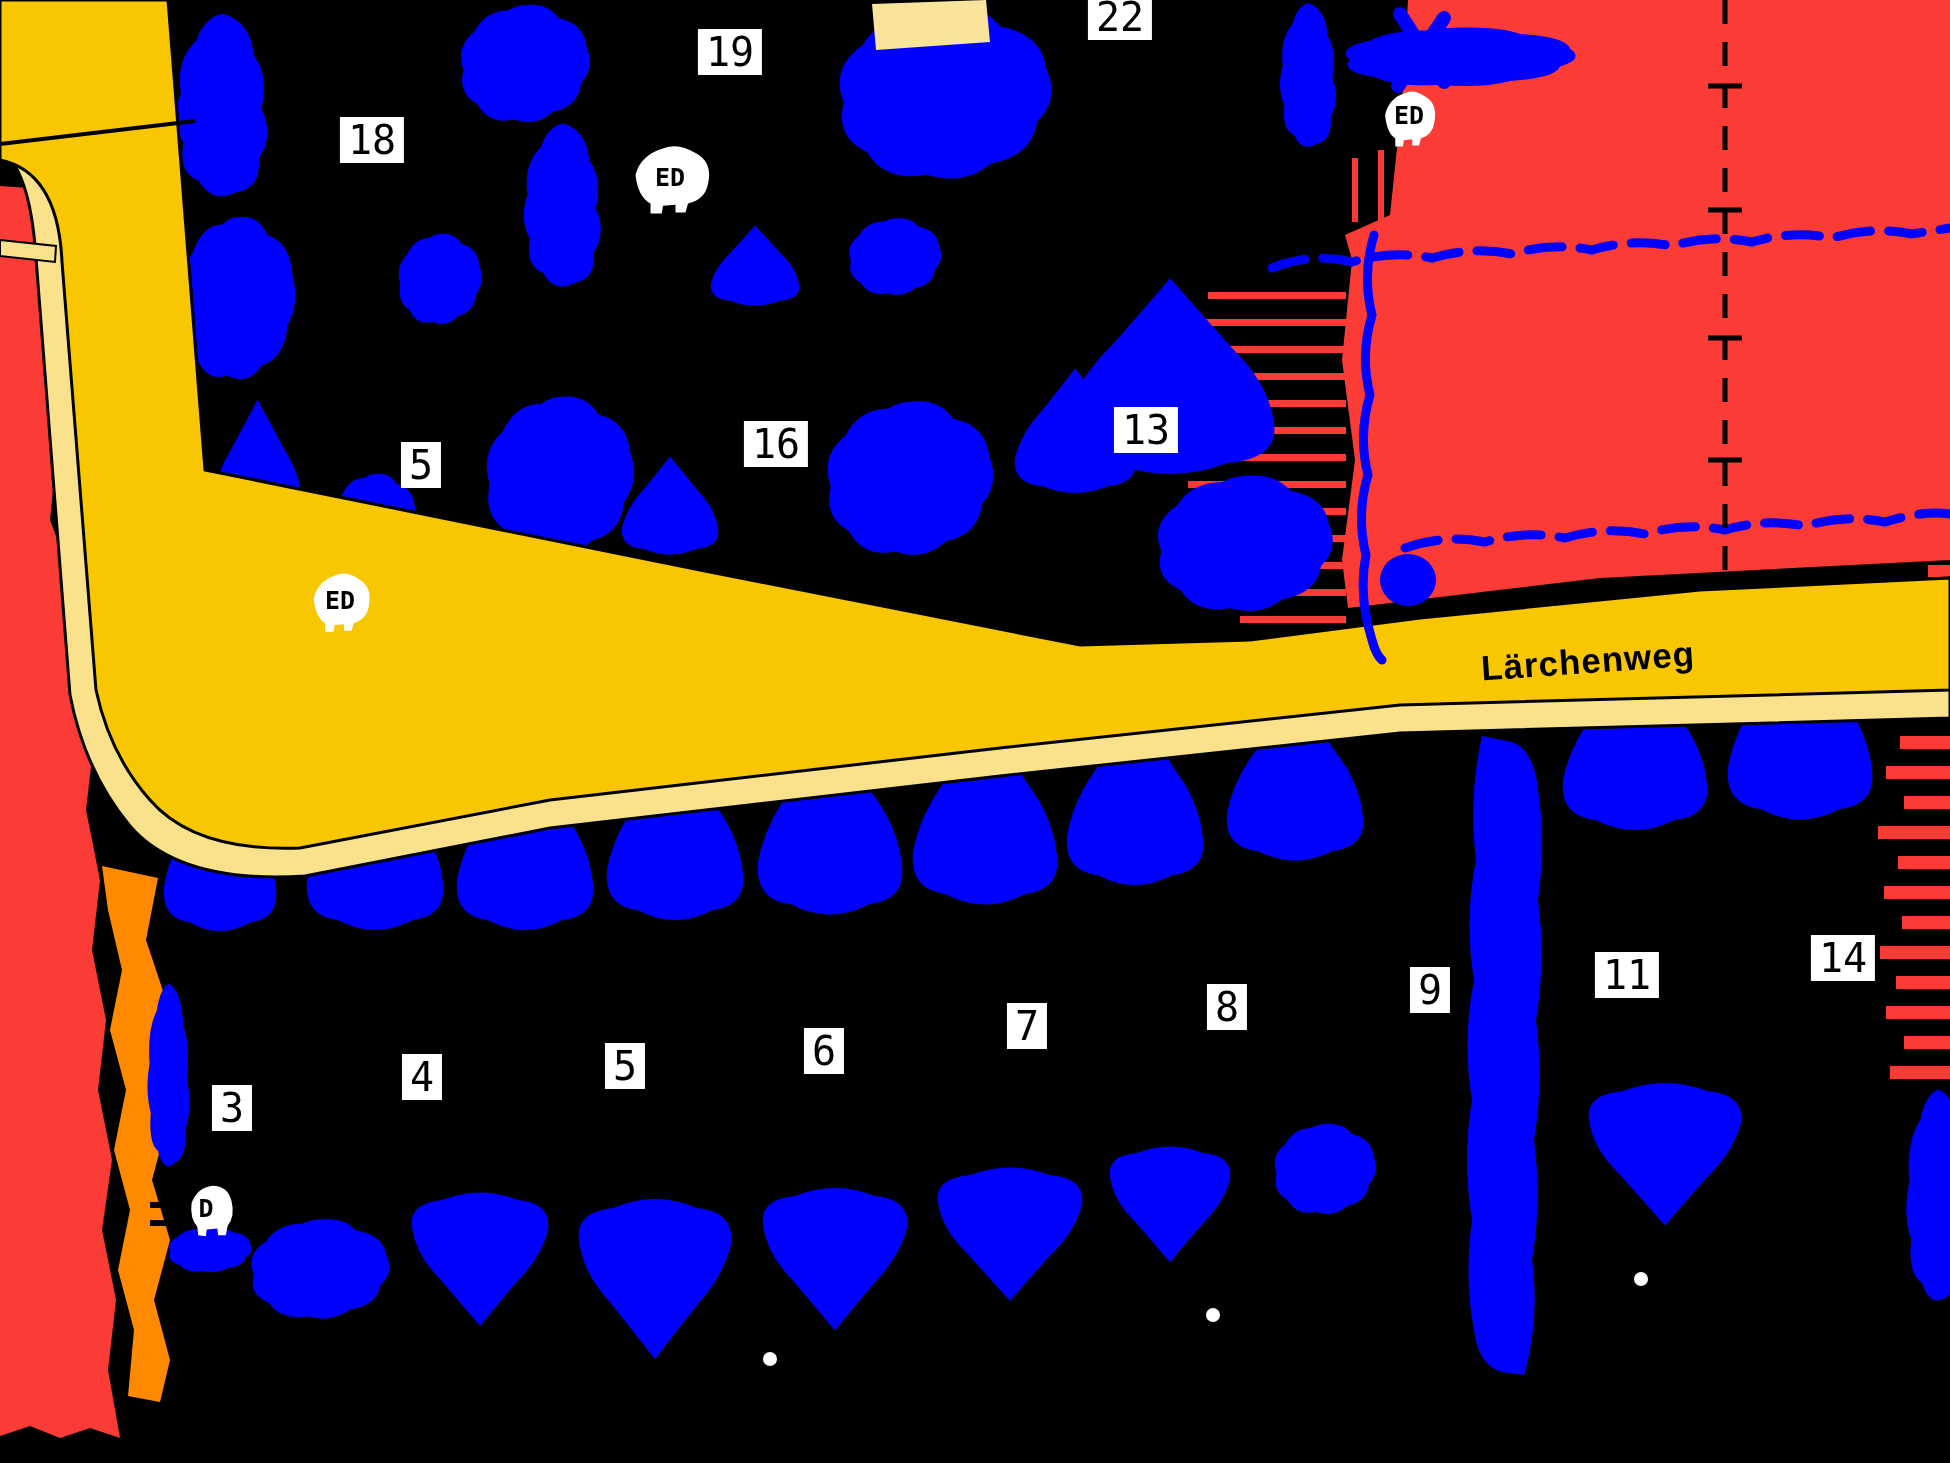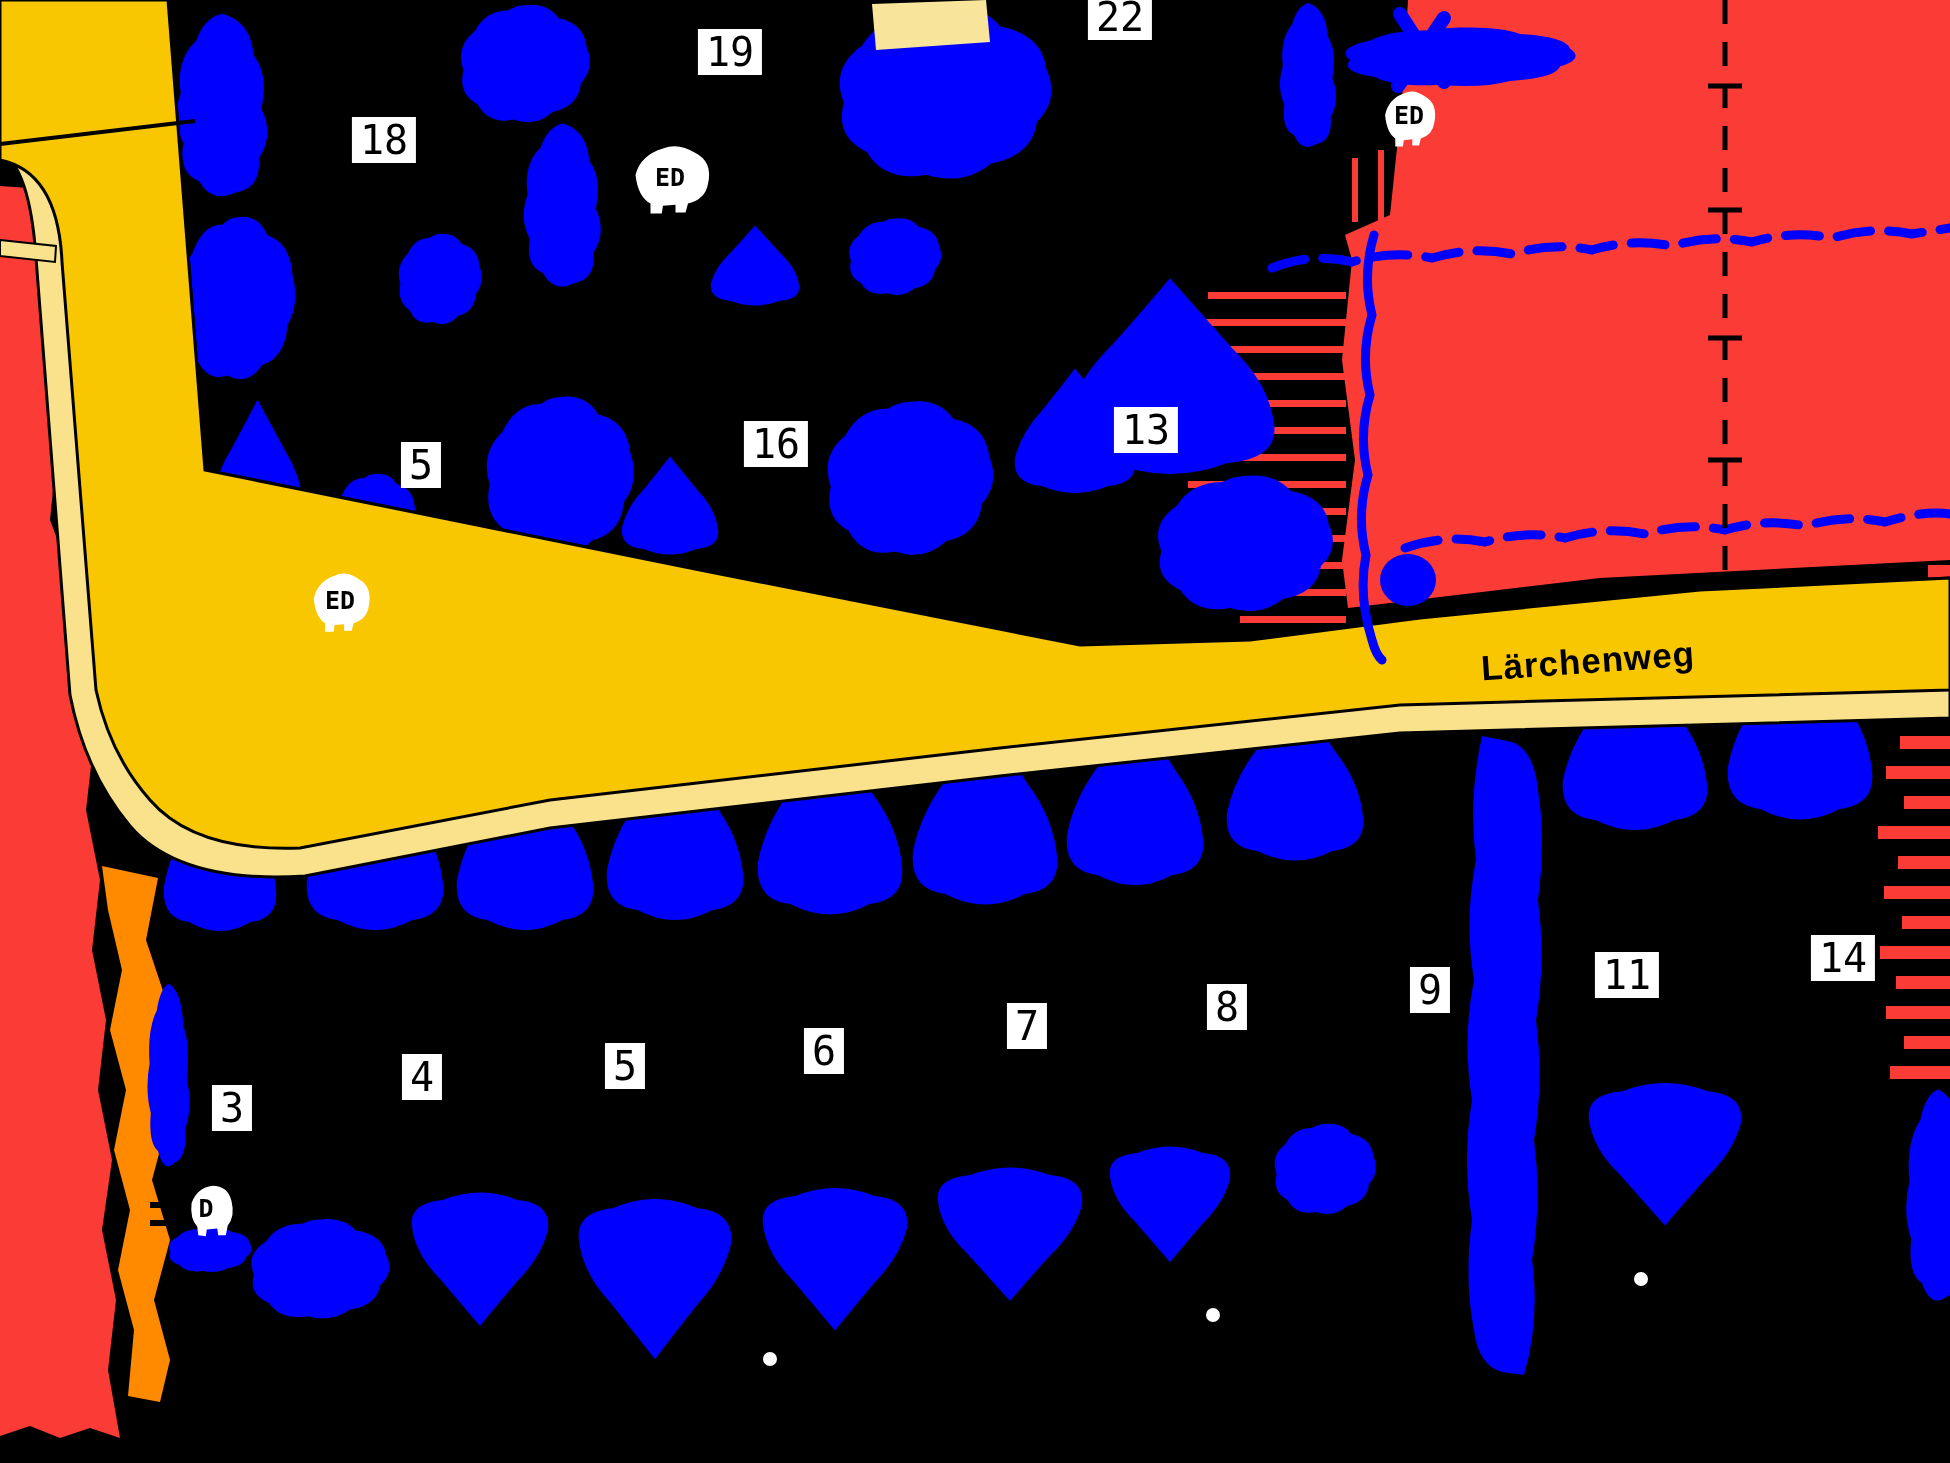--- a/index.html
+++ b/index.html
@@ -199,21 +199,21 @@
   <div class="plot-label" style="left:625px;top:1066px">5</div>
   <div class="plot-label" style="left:824px;top:1051px">6</div>
   <div class="plot-label" style="left:1027px;top:1026px">7</div>
   <div class="plot-label" style="left:1227px;top:1007px">8</div>
   <div class="plot-label" style="left:1430px;top:990px">9</div>
   <div class="plot-label" style="left:1627px;top:975px">11</div>
   <div class="plot-label" style="left:1843px;top:958px">14</div>
   <div class="plot-label" style="left:1146px;top:430px">13</div>
   <div class="plot-label" style="left:776px;top:444px">16</div>
   <div class="plot-label" style="left:421px;top:465px">5</div>
-  <div class="plot-label" style="left:384px;top:140px">18</div>
+  <div class="plot-label" style="left:372px;top:140px">18</div>
   <div class="plot-label" style="left:730px;top:52px">19</div>
   <div class="plot-label" style="left:1120px;top:17px">22</div>
 
   <div class="marker-label" style="left:670px;top:177px">ED</div>
   <div class="marker-label" style="left:340px;top:600px">ED</div>
   <div class="marker-label" style="left:1409px;top:115px">ED</div>
   <div class="marker-label" style="left:206px;top:1208px">D</div>
 
   <div class="street-label" style="left:1588px;top:661px">Lärchenweg</div>
 </div>

